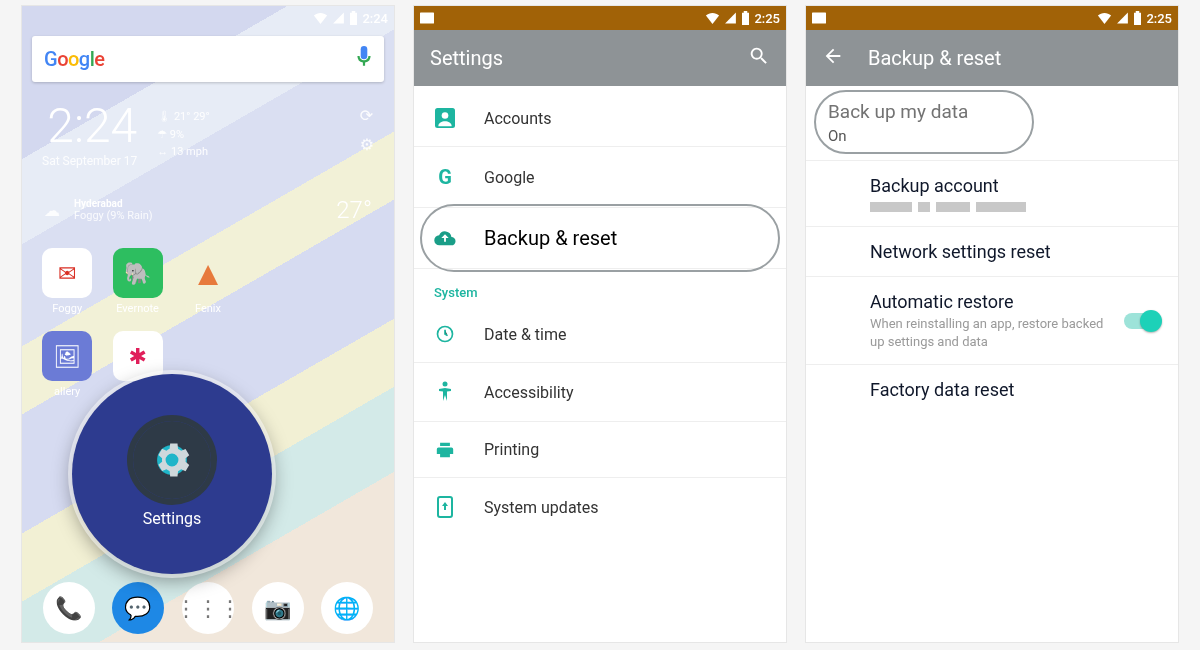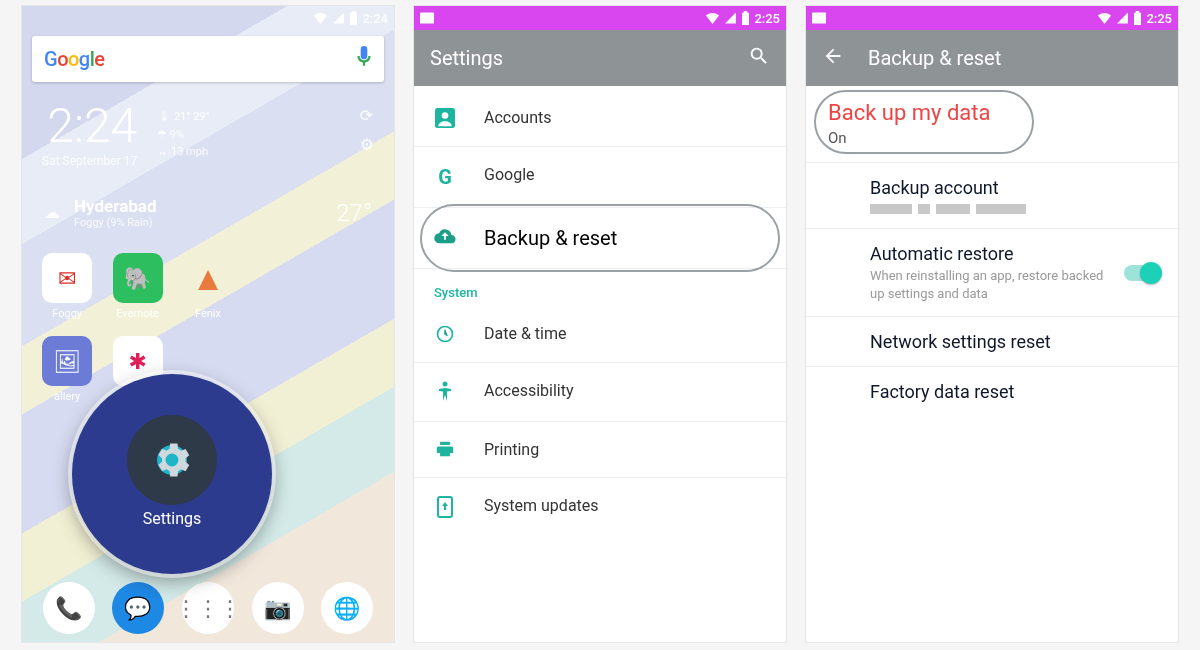--- a/index.html
+++ b/index.html
@@ -72,21 +72,21 @@
   }
   .clock-time{ font-size:48px; font-weight:300; line-height:1; text-align:right;}
   .clock-date{ font-size:12px; opacity:.9; margin-top:4px;}
   .clock-side{ font-size:11px; line-height:1.6; opacity:.95; padding-top:6px;}
   .clock-actions{ margin-left:auto; display:flex; flex-direction:column; gap:10px; padding-top:4px; opacity:.9;}
 
   .weather-row{
     display:flex; align-items:center; color:#fff; padding:24px 22px 10px; gap:14px;
   }
   .weather-ico{ opacity:.9;}
-  .weather-loc{ font-size:17px; font-weight:700;}
+  .weather-loc{ font-size:10px; font-weight:700;}
   .weather-sub{ font-size:11px; opacity:.85;}
   .weather-temp{ margin-left:auto; font-size:24px; font-weight:300;}
 
   .app-grid{
     display:grid; grid-template-columns:repeat(5,1fr);
     padding:14px 10px 0; row-gap:16px; text-align:center;
     color:#fff; font-size:11px;
   }
   .app{ display:flex; flex-direction:column; align-items:center; gap:4px;}
   .app-ico{
@@ -117,25 +117,25 @@
   }
   .settings-callout .label{ font-size:16px; }
 
   
   .appbar{
     height:56px; background:#8e9396; color:#fff;
     display:flex; align-items:center; padding:0 16px; gap:24px;
     font-size:20px; font-weight:400;
   }
   .appbar .spacer{flex:1;}
-  .status-bar.on-appbar{ background:#d946ef; }
+  .status-bar.on-appbar{ background:#a16207; }
 
   .list{ padding-top:4px; }
   .row{
-    display:flex; align-items:flex-start; gap:28px;
+    display:flex; align-items:center; gap:28px;
     padding:18px 20px; border-bottom:1px solid #eee;
     font-size:16px; color:#333;
   }
   .row .lead-ico{ width:22px; display:flex; justify-content:center; color:#1db5a0;}
   .section-label{
     padding:16px 20px 6px; font-size:13px; font-weight:500; color:#1db5a0;
   }
   .row.highlight{
     font-size:20px; font-weight:400; color:#000;
     position:relative;
@@ -147,21 +147,21 @@
 
   
   .row3{
     padding:14px 20px 14px 64px; border-bottom:1px solid #eee;
   }
   .row3 .title{ font-size:18px; color:#0f172a;}
   .row3 .sub{ font-size:13px; color:#9a9a9a; margin-top:3px; line-height:1.35;}
   .row3.lead{
     padding:14px 20px 14px 22px;
   }
-  .row3.lead .title{ font-size:22px; color:#ef4444;}
+  .row3.lead .title{ font-size:19px; color:#737373;}
   .row3.lead .sub{ font-size:15px; color:#555;}
   .toggle{
     position:absolute; right:18px; top:50%; transform:translateY(-50%);
     width:36px; height:16px; border-radius:10px; background:#9de3d9;
   }
   .toggle::after{
     content:""; position:absolute; right:-2px; top:-3px;
     width:22px; height:22px; border-radius:50%; background:#1dd1b8;
     box-shadow:0 1px 2px rgba(0,0,0,0.3);
   }
@@ -425,26 +425,26 @@
   <div class="row3">
     <div class="title">Backup account</div>
     <div class="redact">
       <span style="width:42px"></span>
         <span style="width:12px"></span>
         <span style="width:34px"></span>
         <span style="width:50px"></span>
     </div>
   </div>
 
+  <div class="row3">
+    <div class="title">Network settings reset</div>
+  </div>
+
   <div class="row3" style="position:relative">
     <div class="title">Automatic restore</div>
     <div class="sub" style="padding-right:50px">When reinstalling an app, restore backed up settings and data</div>
     <div class="toggle"></div>
   </div>
 
-  <div class="row3">
-    <div class="title">Network settings reset</div>
-  </div>
-
   <div class="row3" style="border-bottom:none">
     <div class="title">Factory data reset</div>
   </div>
 </div>
 
 </body></html>

